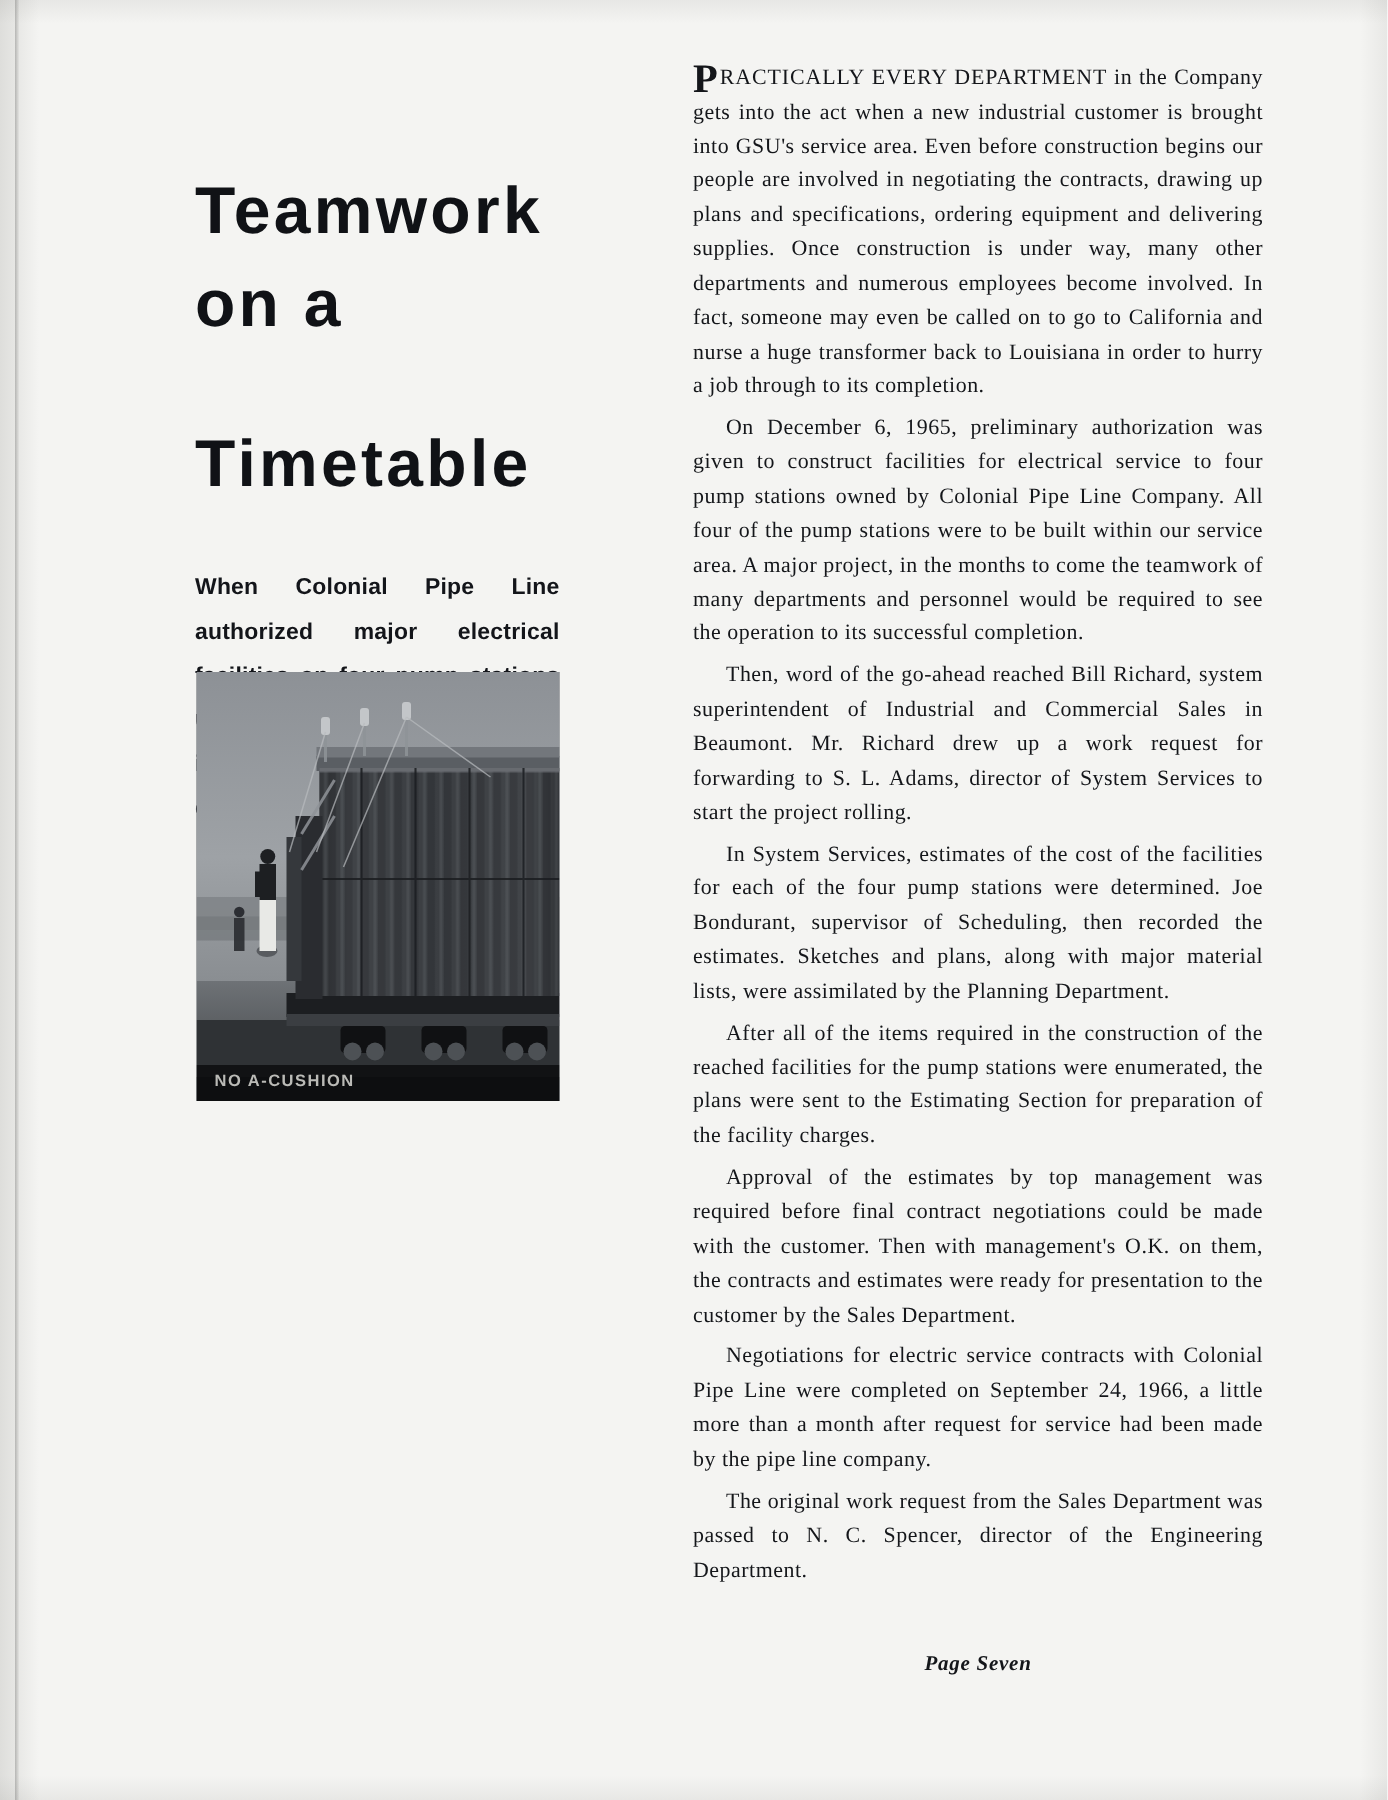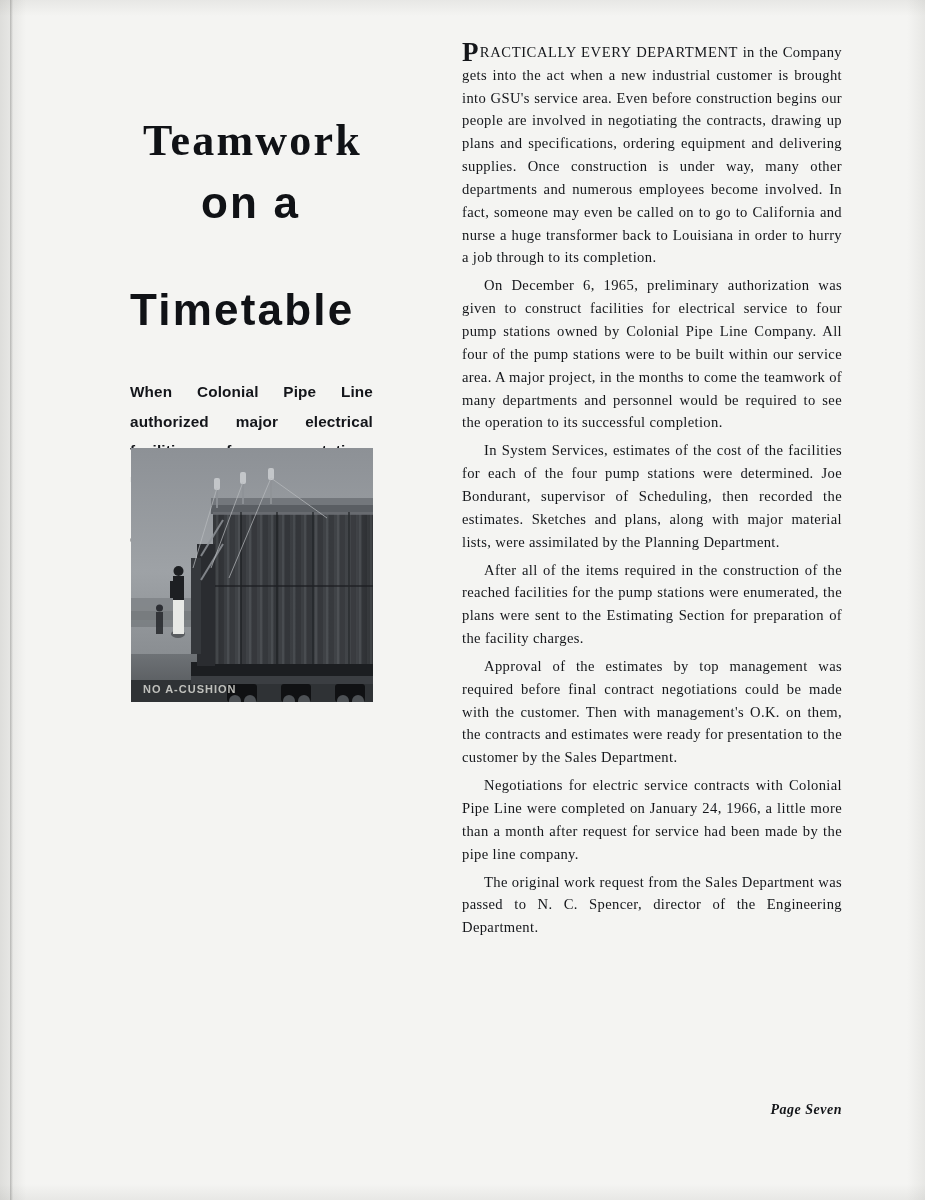--- a/index.html
+++ b/index.html
@@ -53,22 +53,22 @@
   }
   .headline {
     font-family: "Liberation Sans", sans-serif;
     font-weight: bold;
     font-size: 44px;
     line-height: 1.42;
     letter-spacing: 2.2px;
     color: #101216;
     margin: 0;
   }
-  .headline .l1 { display: block; text-align: center; font-family: Liberation Serif, serif; }
-  .headline .l2 { display: block; text-align: center; padding-right: 4px; }
+  .headline .l1 { display: block; text-align: left; }
+  .headline .l2 { display: block; text-align: left; padding-right: 4px; }
   .headline .l3 { display: block; text-align: left; margin-top: 44px; }
 
   .deck {
     font-family: "Liberation Sans", sans-serif;
     font-weight: bold;
     font-size: 15.3px;
     line-height: 1.92;
     letter-spacing: 0.15px;
     color: #13151a;
     margin: 36px 0 0 0;
@@ -76,21 +76,21 @@
     text-justify: inter-word;
     width: 243px;
   }
 
   
   .photo-wrap {
     position: absolute;
     left: 131px;
     top: 448px;
     width: 242px;
-    height: 254px;
+    height: 286px;
     overflow: hidden;
     background: #5d6166;
   }
   .photo-wrap svg { display: block; }
   .photo-caption-embed {
     position: absolute;
     left: 12px;
     bottom: 7px;
     font-family: "Liberation Sans", sans-serif;
     font-weight: bold;
@@ -131,21 +131,21 @@
   .smallcaps {
     font-variant: small-caps;
     font-weight: normal;
     letter-spacing: 0.6px;
   }
   .page-folio {
     position: absolute;
     left: 462px;
     top: 1102px;
     width: 380px;
-    text-align: right;
+    text-align: center;
     font-family: "Liberation Serif", serif;
     font-style: italic;
     font-weight: bold;
     font-size: 14px;
     letter-spacing: 0.5px;
     color: #14161a;
   }
 </style>
 </head>
 <body>
@@ -269,22 +269,23 @@
       <rect x="0" y="270" width="242" height="16" fill="#0d0e10"></rect>
     </svg>
     <div class="photo-caption-embed">NO A-CUSHION</div>
   </div>
 
   <div class="right-col">
 
     <p class="body-p first"><span class="dropcap">P</span><span class="smallcaps">RACTICALLY EVERY DEPARTMENT</span><span> in the Company gets into the act when a new industrial customer is brought into GSU's service area. Even before construction begins our people are involved in negotiating the contracts, drawing up plans and specifications, ordering equipment and delivering supplies. Once construction is under way, many other departments and numerous employees become involved. In fact, someone may even be called on to go to California and nurse a huge transformer back to Louisiana in order to hurry a job through to its completion.</span></p>
 
     <p class="body-p">On December 6, 1965, preliminary authorization was given to construct facilities for electrical service to four pump stations owned by Colonial Pipe Line Company. All four of the pump stations were to be built within our service area. A major project, in the months to come the teamwork of many departments and personnel would be required to see the operation to its successful completion.</p>
+    <p class="body-p">Then, word of the go-ahead reached Bill Richard, system superintendent of Industrial and Commercial Sales in Beaumont. Mr. Richard drew up a work request for forwarding to S. L. Adams, director of System Services to start the project rolling.</p>
     <p class="body-p">In System Services, estimates of the cost of the facilities for each of the four pump stations were determined. Joe Bondurant, supervisor of Scheduling, then recorded the estimates. Sketches and plans, along with major material lists, were assimilated by the Planning Department.</p>
     <p class="body-p">After all of the items required in the construction of the reached facilities for the pump stations were enumerated, the plans were sent to the Estimating Section for preparation of the facility charges.</p>
     <p class="body-p">Approval of the estimates by top management was required before final contract negotiations could be made with the customer. Then with management's O.K. on them, the contracts and estimates were ready for presentation to the customer by the Sales Department.</p>
-    <p class="body-p">Negotiations for electric service contracts with Colonial Pipe Line were completed on January 24, 1966, a little more than a month after request for service had been made by the pipe line company.</p>
+    <p class="body-p">Negotiations for electric service contracts with Colonial Pipe Line were completed on September 24, 1966, a little more than a month after request for service had been made by the pipe line company.</p>
     <p class="body-p">The original work request from the Sales Department was passed to N. C. Spencer, director of the Engineering Department.</p>
 
   </div>
 
   <div class="page-folio">Page Seven</div>
 </div>
 
 </body></html>

